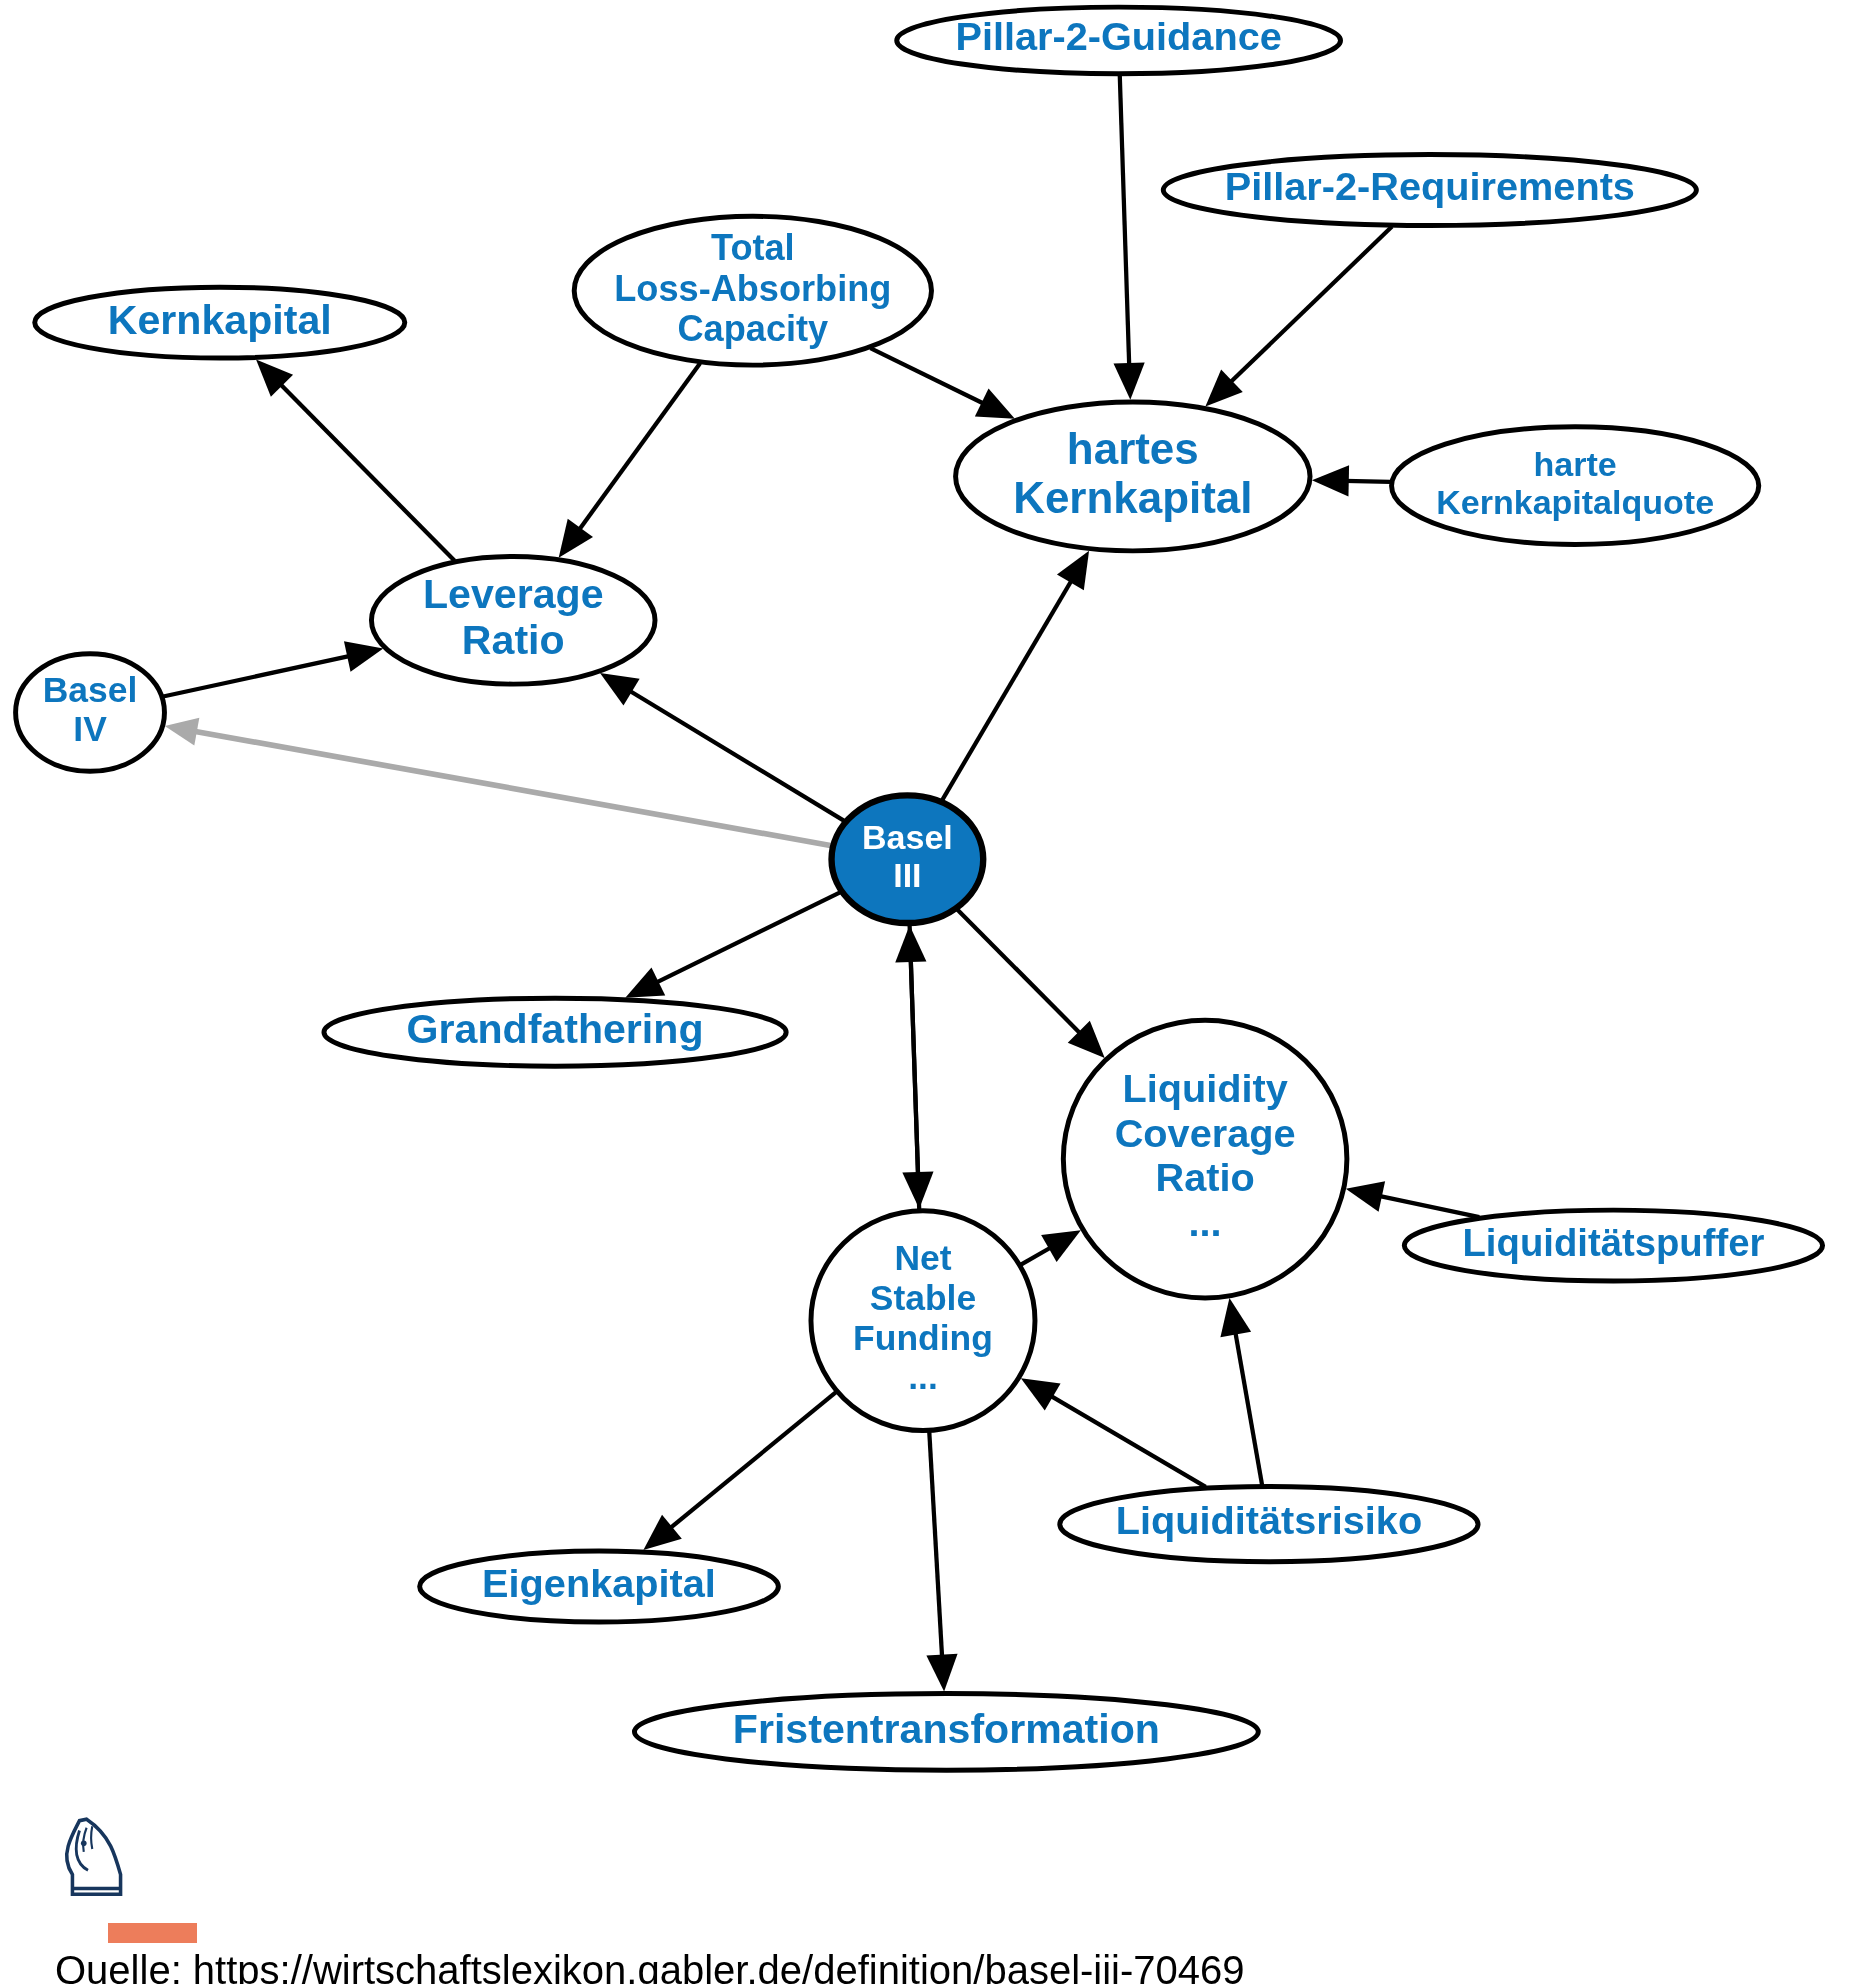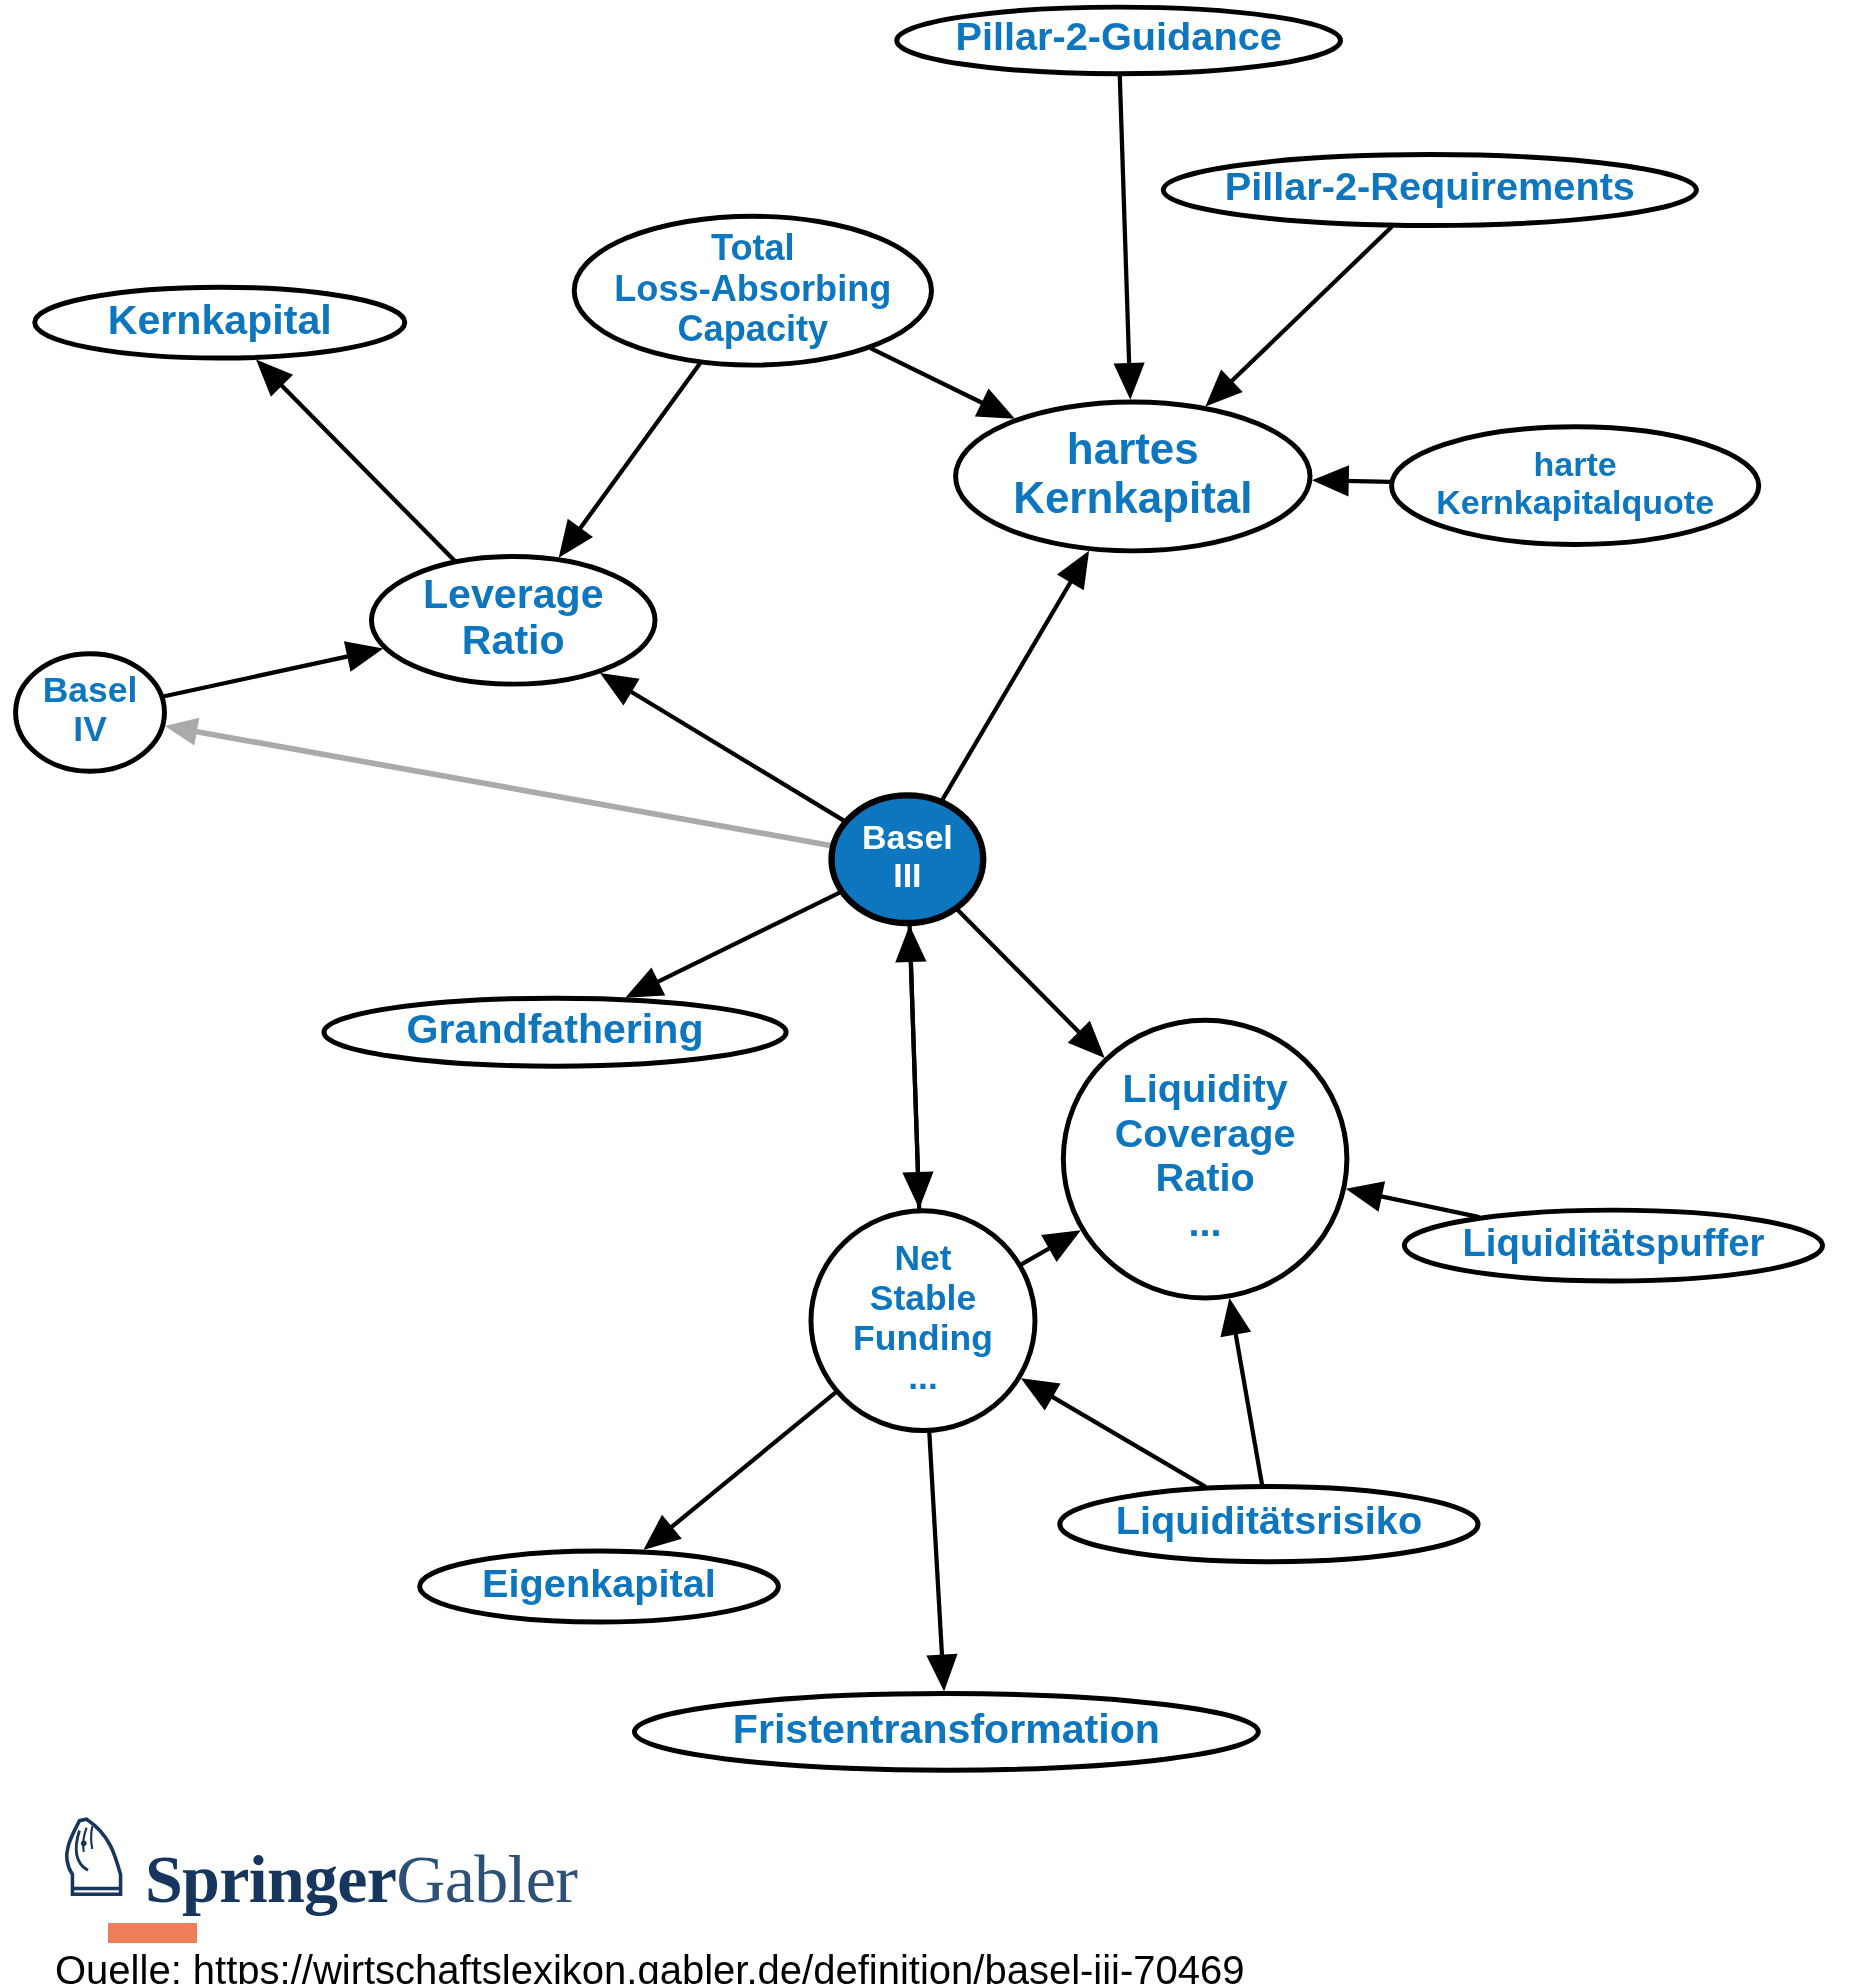--- a/index.html
+++ b/index.html
@@ -272,20 +272,17 @@
       <svg viewBox="0 0 108 130" width="77" height="92" aria-hidden="true">
         <path d="M30 8 C24 20, 18 30, 14 44 C10 58, 12 72, 20 84 L20 112 L88 112 L88 84
                  C84 70, 80 56, 74 44 C66 28, 52 14, 40 6 Z" fill="none" stroke="#17365D" stroke-width="5"></path>
         <path d="M30 22 C26 34, 24 44, 26 56 C28 66, 34 74, 42 78" fill="none" stroke="#17365D" stroke-width="4"></path>
         <path d="M40 18 C36 28, 34 40, 36 52" fill="none" stroke="#17365D" stroke-width="3"></path>
         <path d="M48 16 C46 26, 46 38, 48 48" fill="none" stroke="#17365D" stroke-width="3"></path>
         <circle cx="36" cy="40" r="4" fill="#17365D"></circle>
         <path d="M20 104 L88 104" stroke="#17365D" stroke-width="5"></path>
       </svg>
     </div>
-    <div class="logo-wordmark">
-      <span class="bold">Springer</span><span class="light">Gabler</span>
-    </div>
   </div>
   <div class="logo-accent"></div>
   <div class="source-line">Quelle: https://wirtschaftslexikon.gabler.de/definition/basel-iii-70469</div>
 </div>
 
 
 </body></html>

